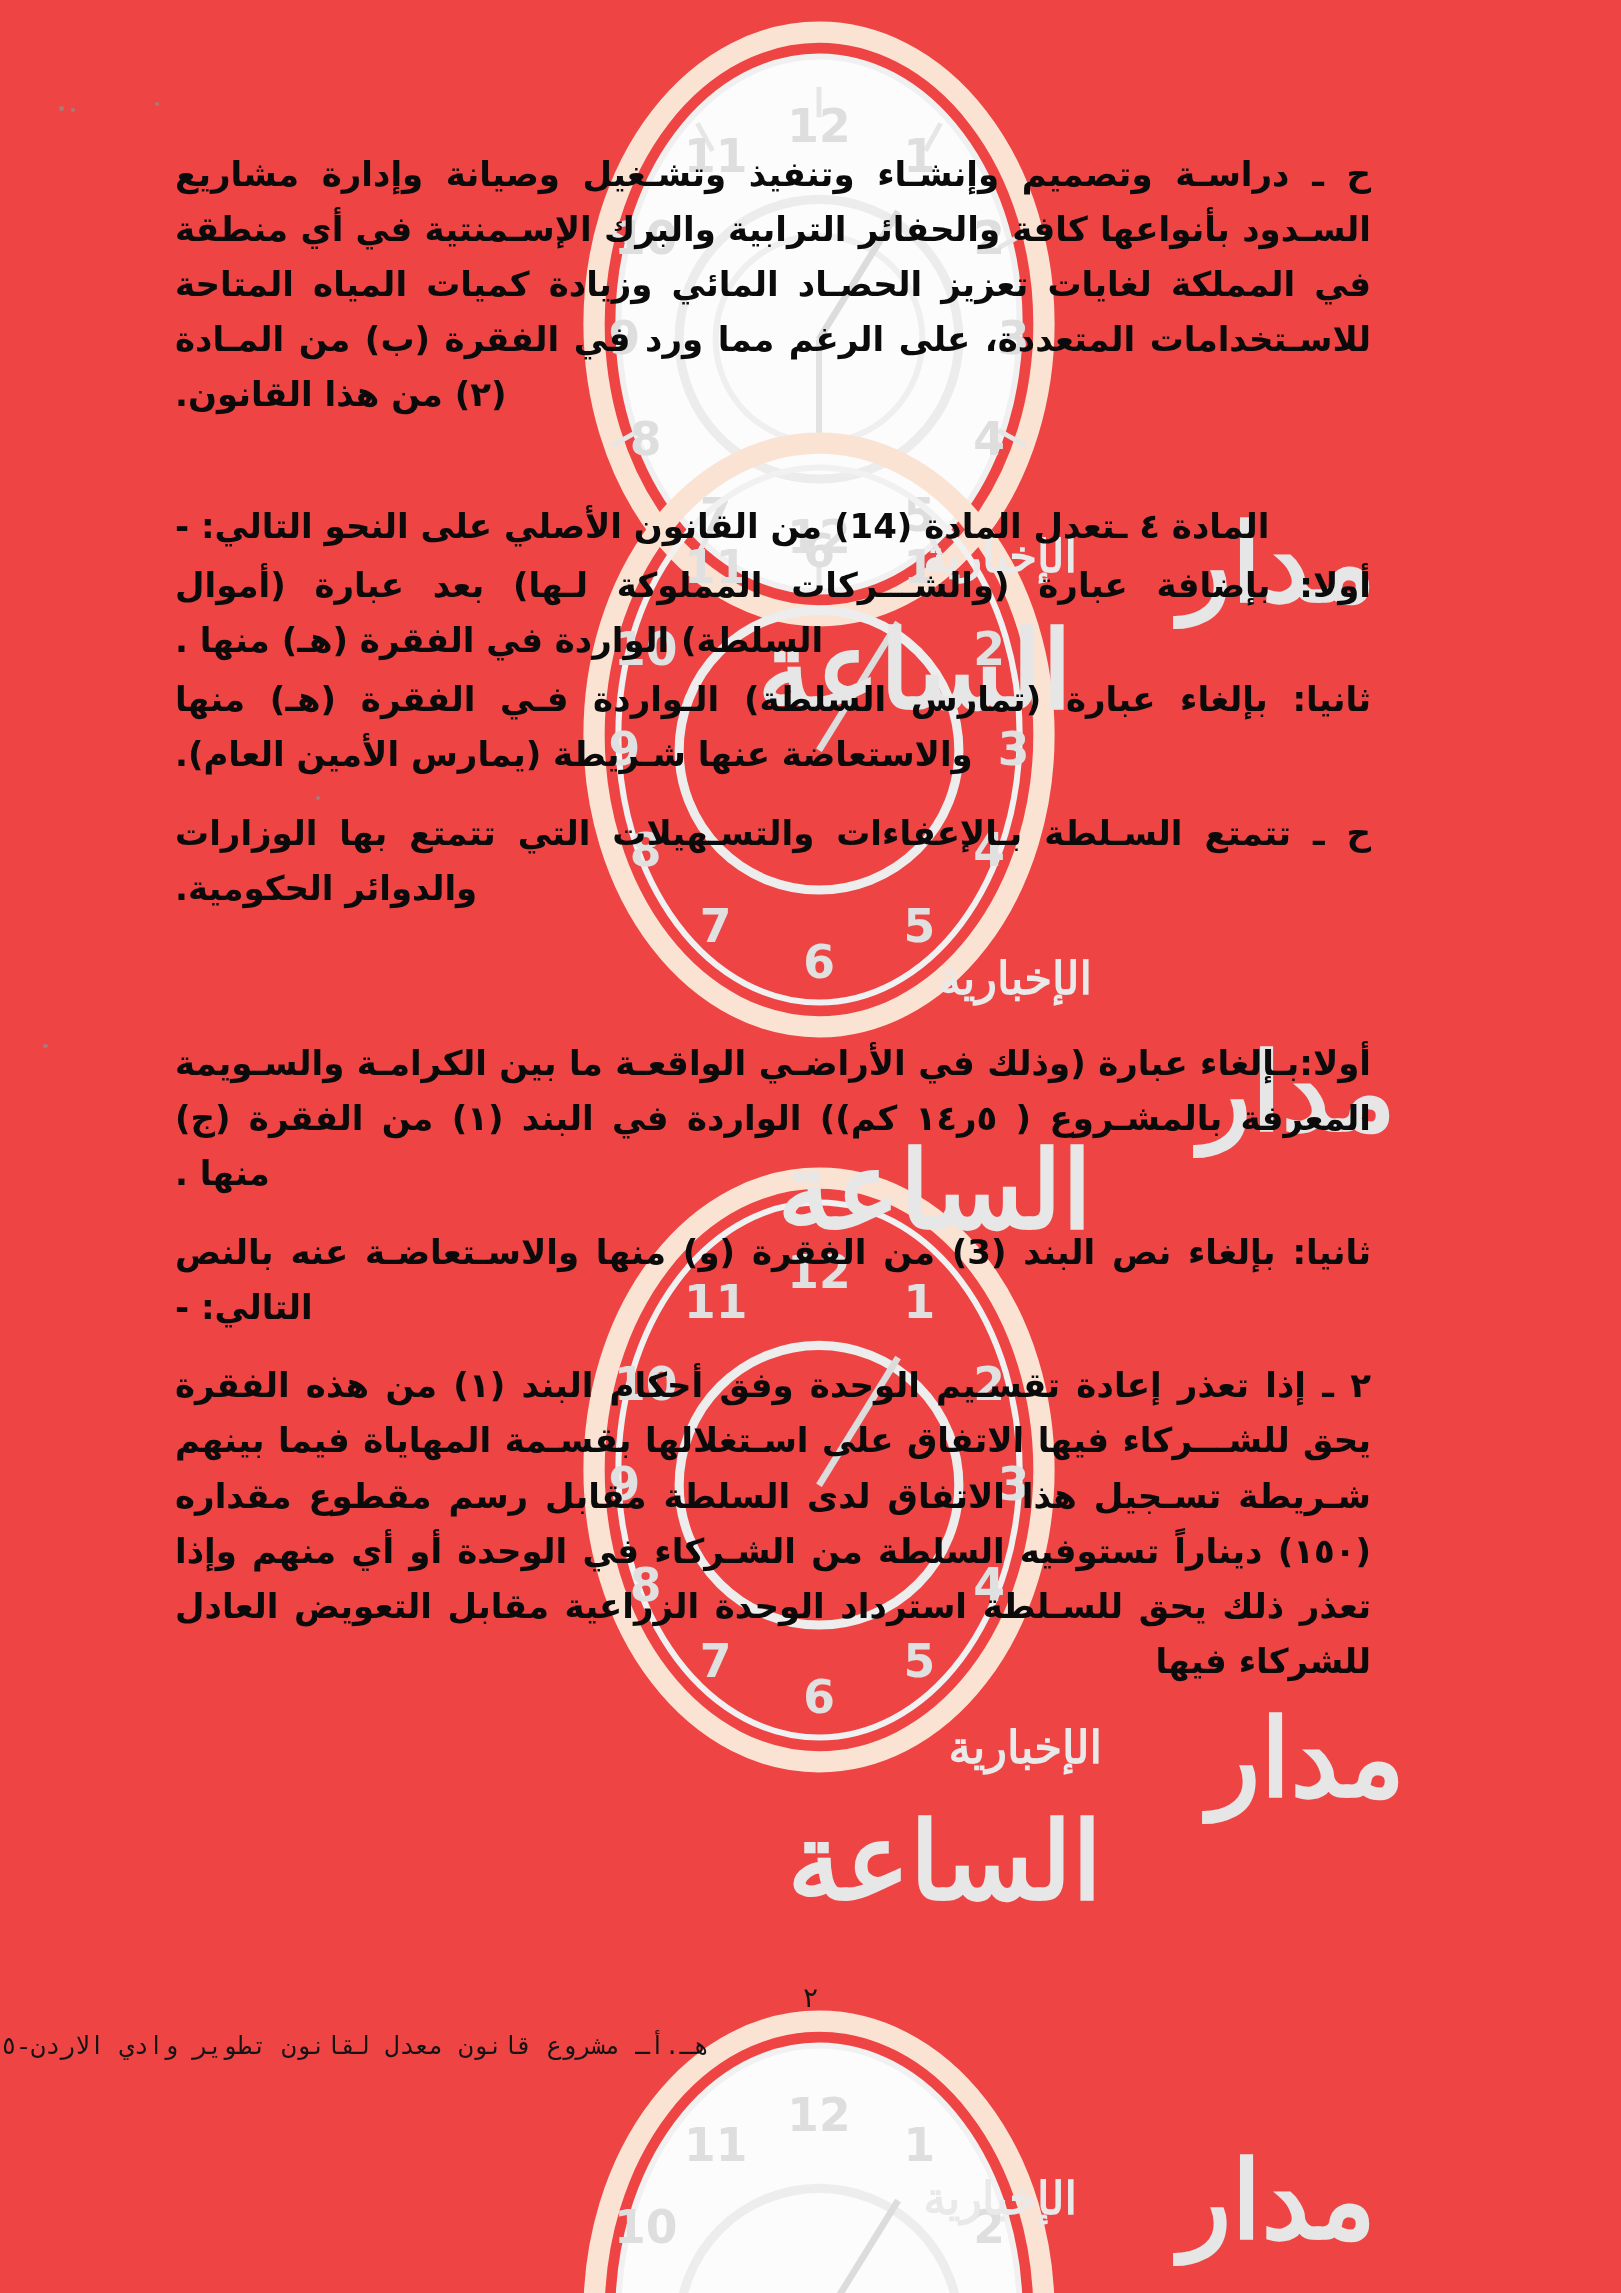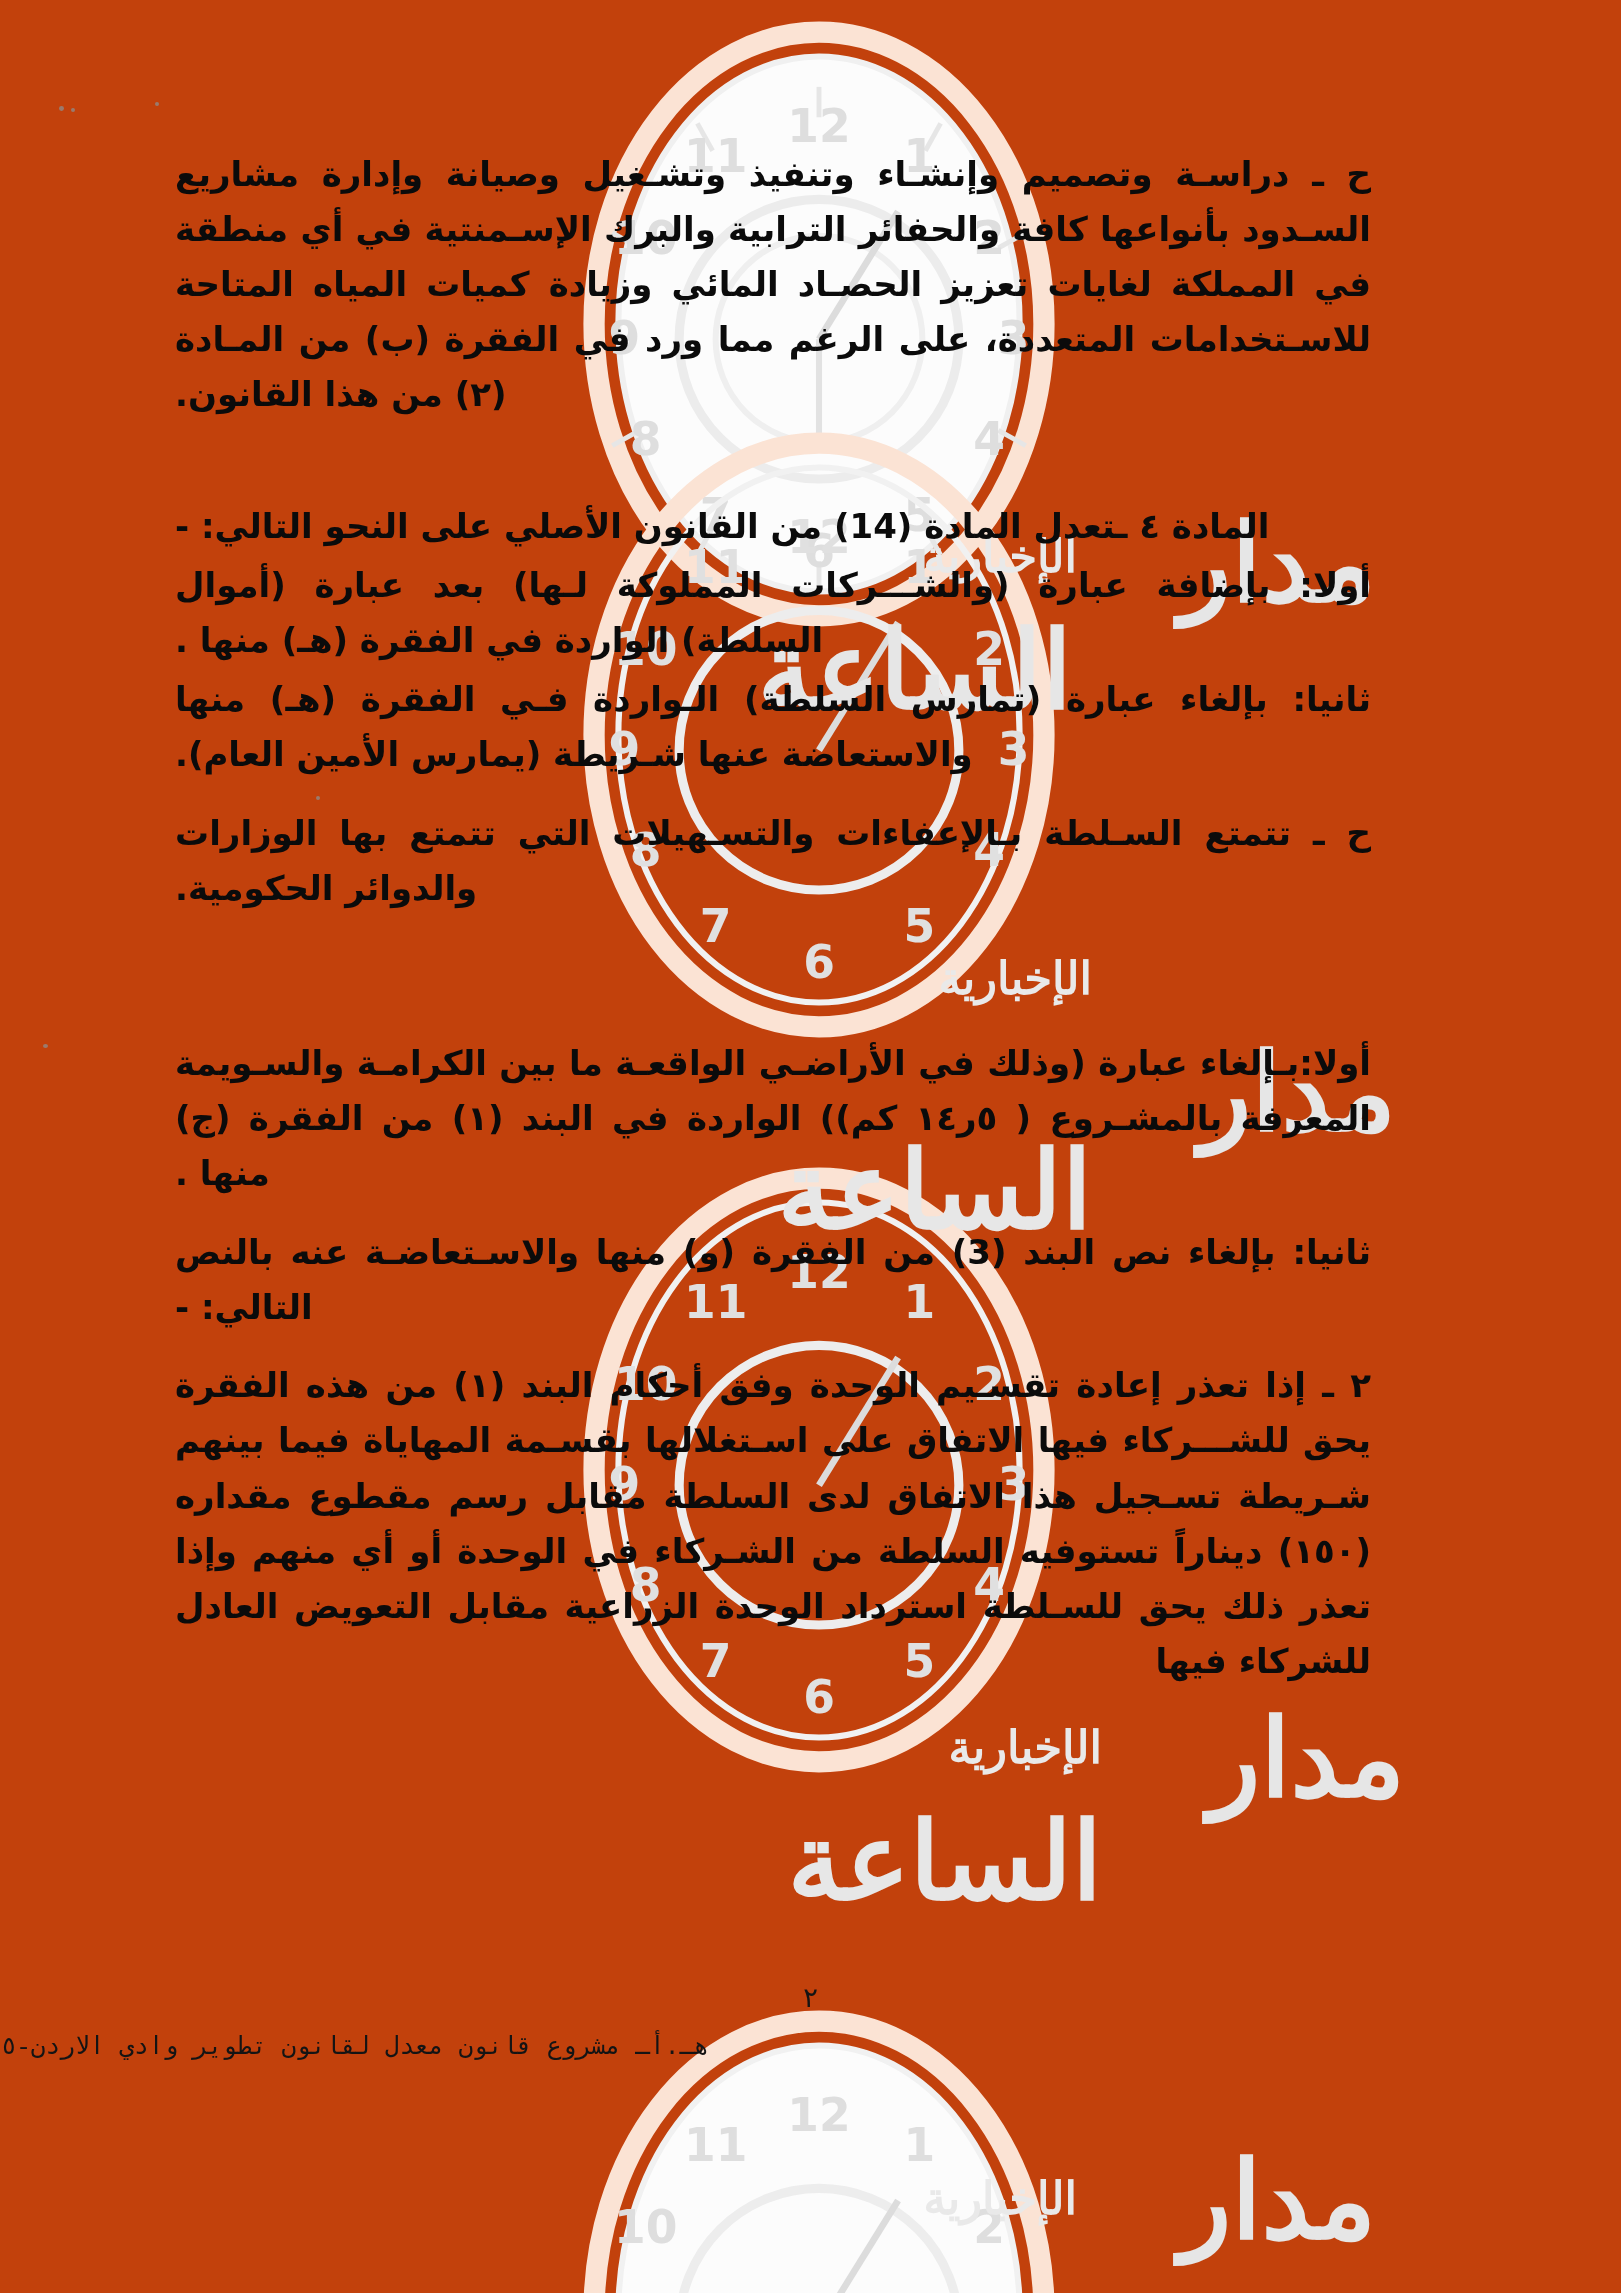--- a/index.html
+++ b/index.html
@@ -4,21 +4,21 @@
 <style>
   html, body {
     margin: 0;
     padding: 0;
     background: #ffffff;
   }
   .page {
     position: relative;
     width: 1621px;
     height: 2294px;
-    background: #c2410c;
+    background: #ef4444;
     overflow: hidden;
     font-family: "DejaVu Sans", "Liberation Sans", sans-serif;
   }
 
   
   .wm {
     position: absolute;
     pointer-events: none;
     user-select: none;
   }

